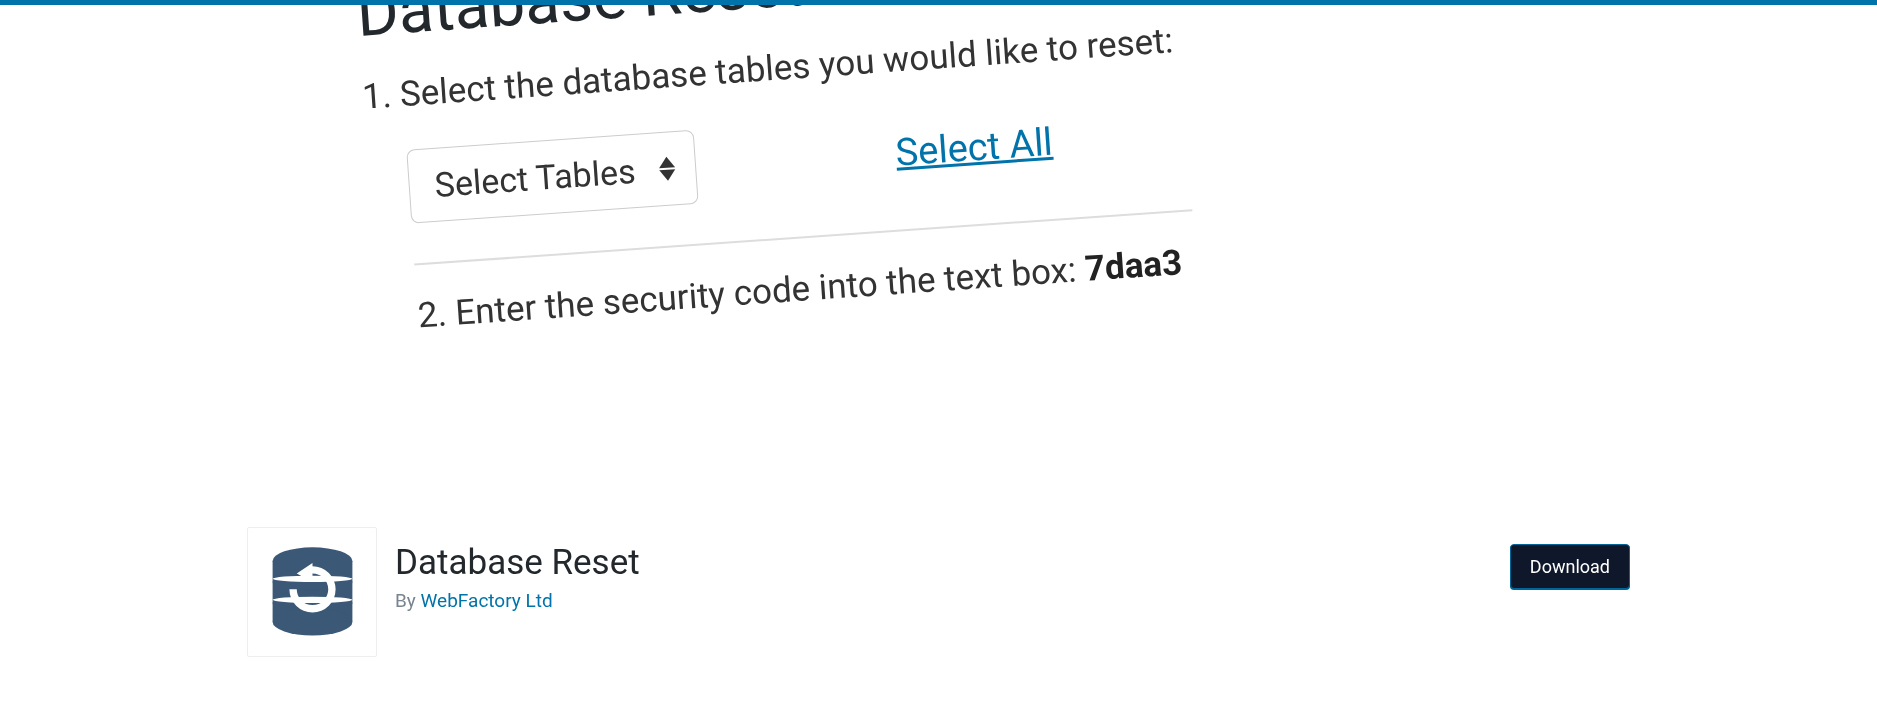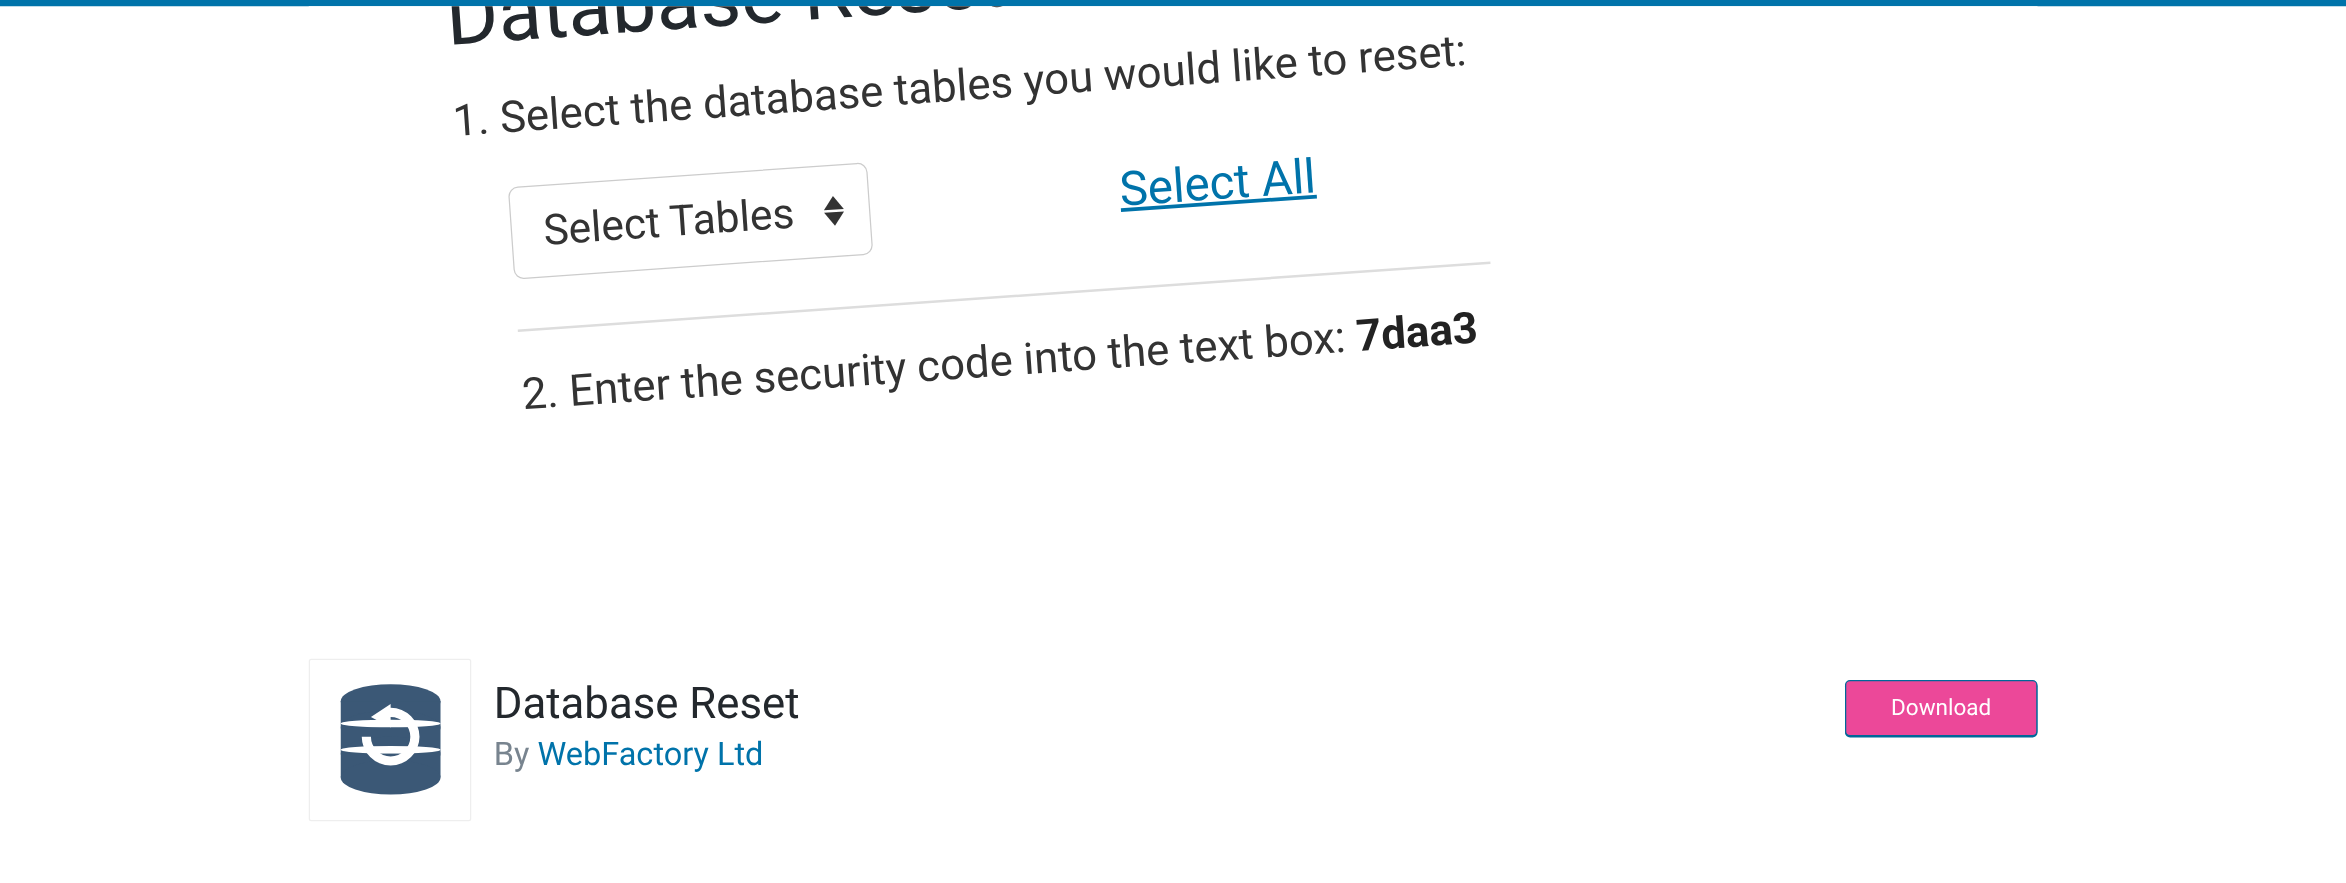--- a/index.html
+++ b/index.html
@@ -149,33 +149,33 @@
     .plugin-info {
       flex: 1;
     }
     .plugin-title {
       font-size: 35px;
       font-weight: 400;
       color: #23282d;
       margin-bottom: 6px;
     }
     .plugin-author {
-      font-size: 26px;
+      font-size: 19px;
       color: #78848f;
     }
     .plugin-author a {
       color: #0073aa;
       text-decoration: none;
     }
     .download-button {
-      background: #ec4899;
+      background: #0f172a;
       color: #fff;
       border: 1px solid #006799;
       border-radius: 4px;
-      padding: 11px 36px;
+      padding: 11px 19px;
       font-size: 18px;
       cursor: pointer;
       text-decoration: none;
       display: inline-block;
       box-shadow: 0 1px 0 #006799;
       margin-top: 2px;
       text-align: center;
     }
   </style>
 </head>

